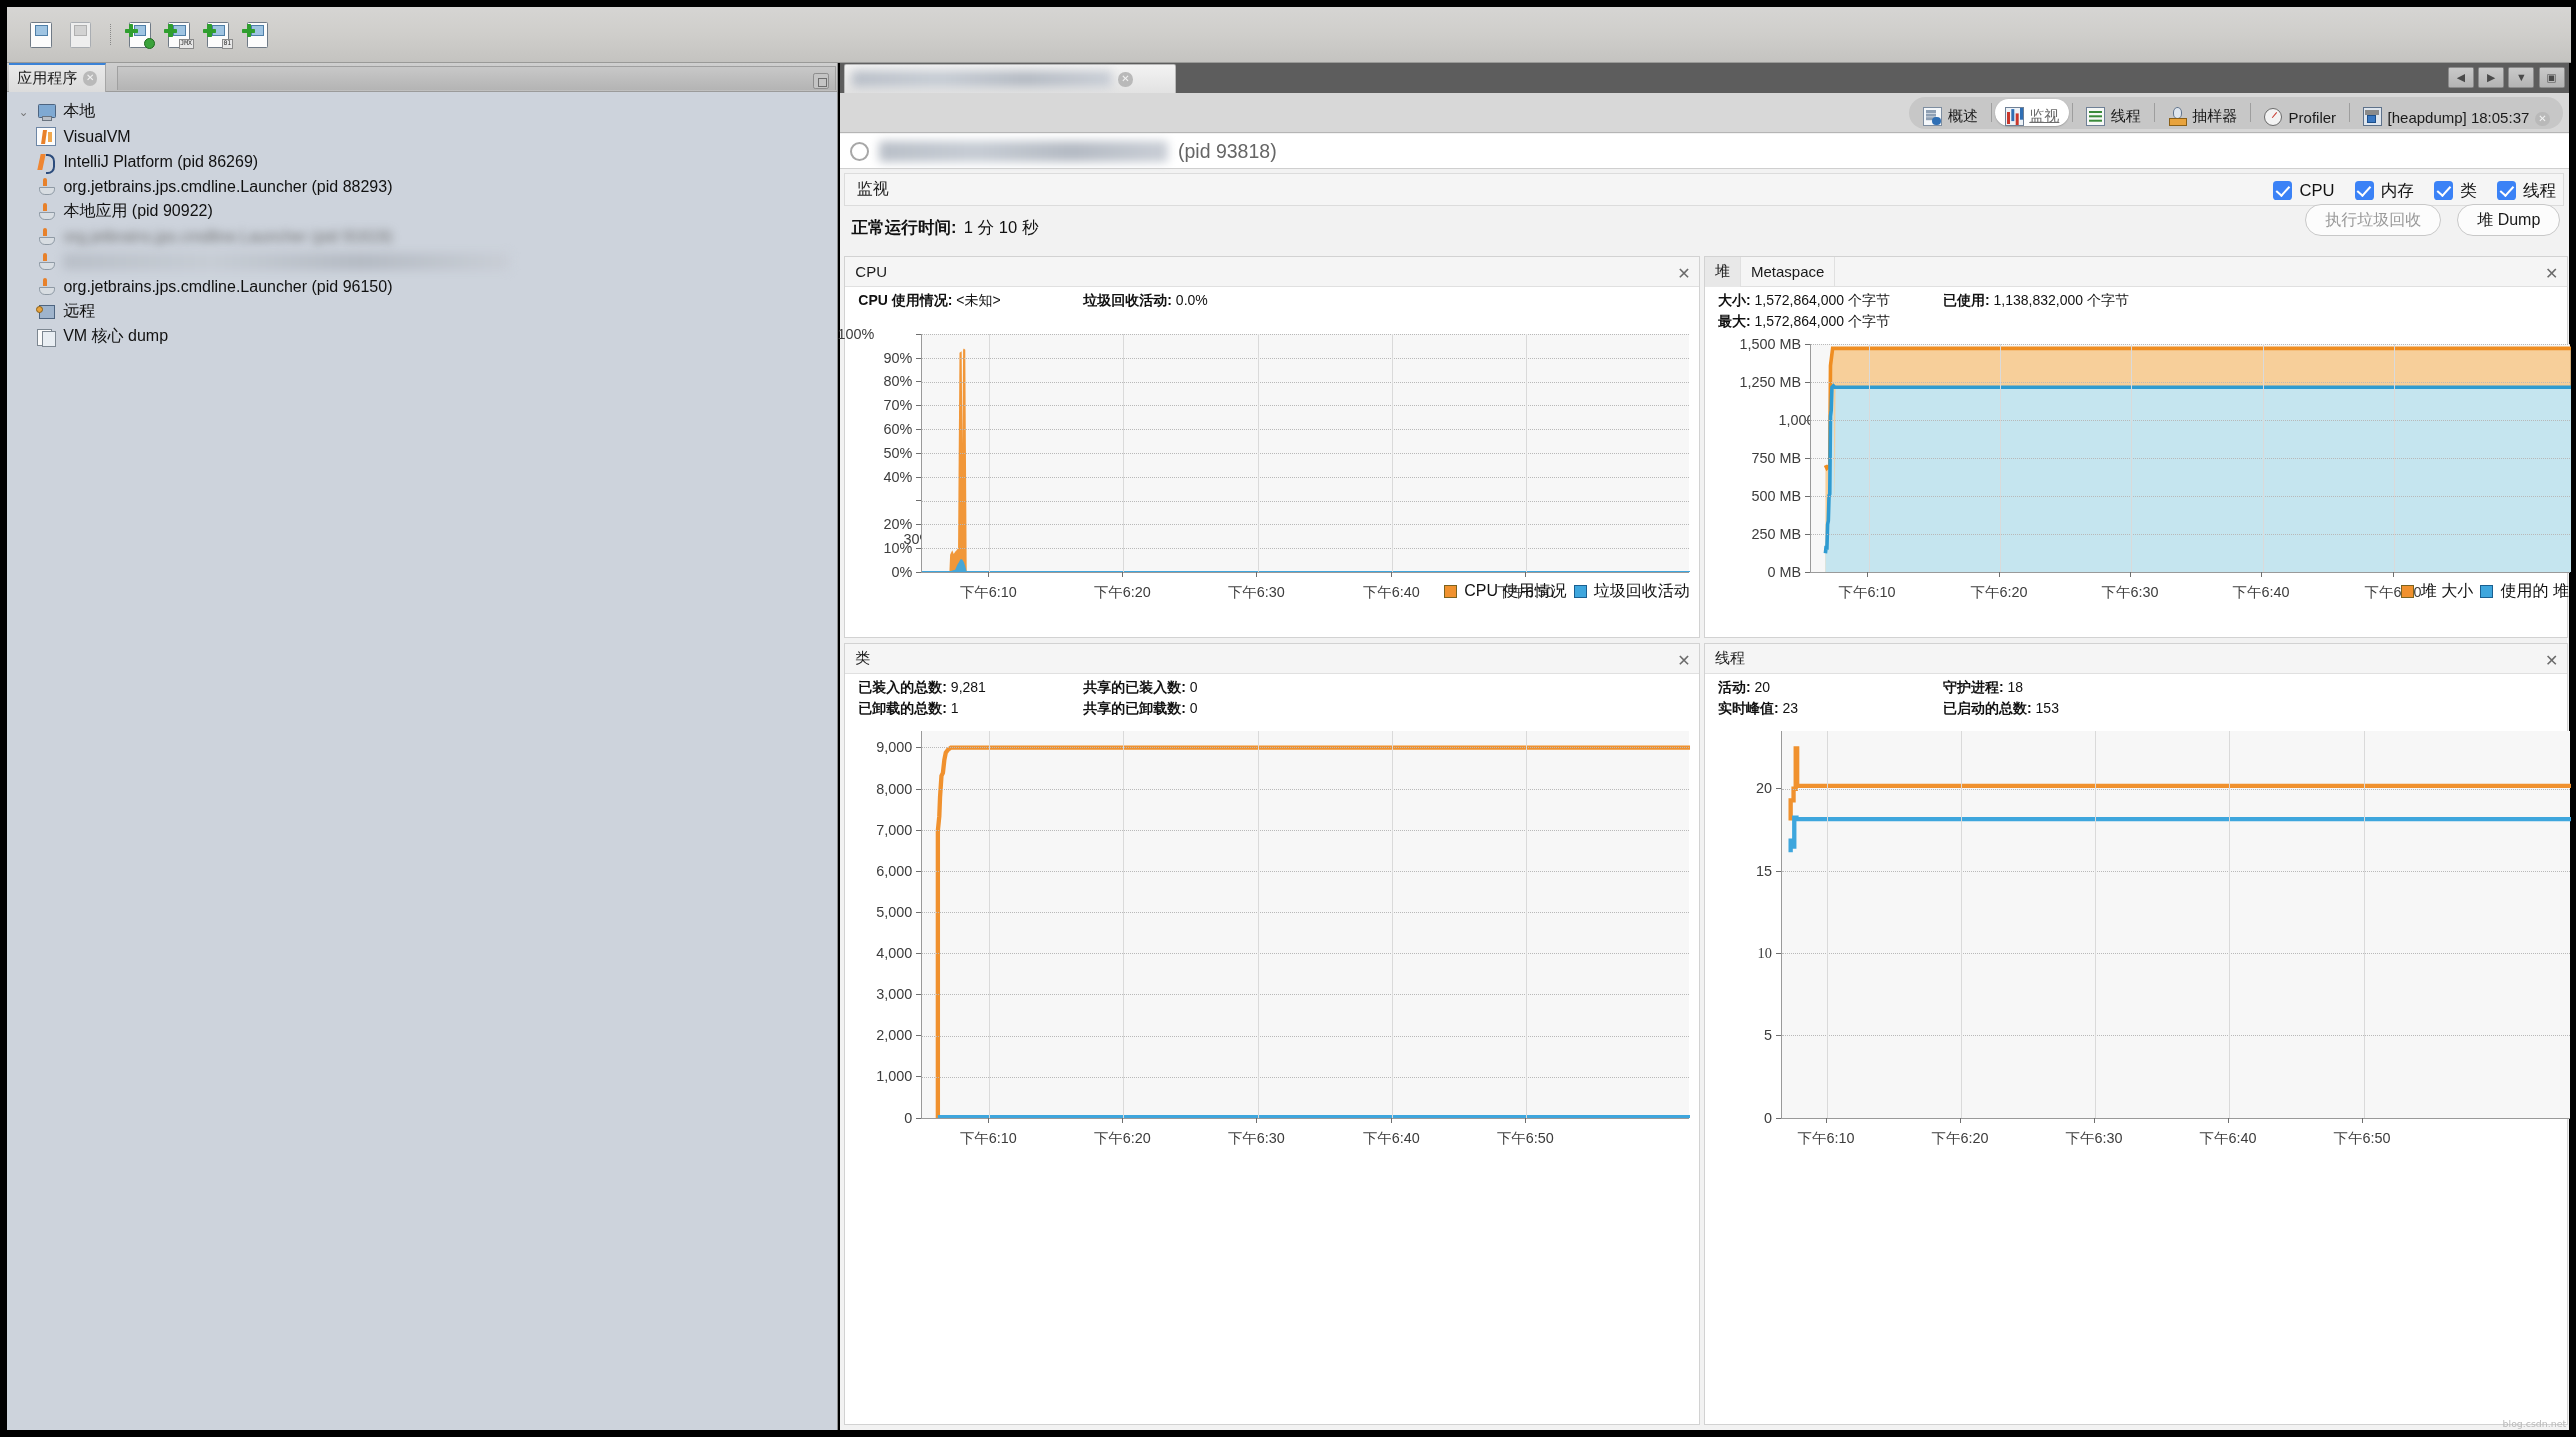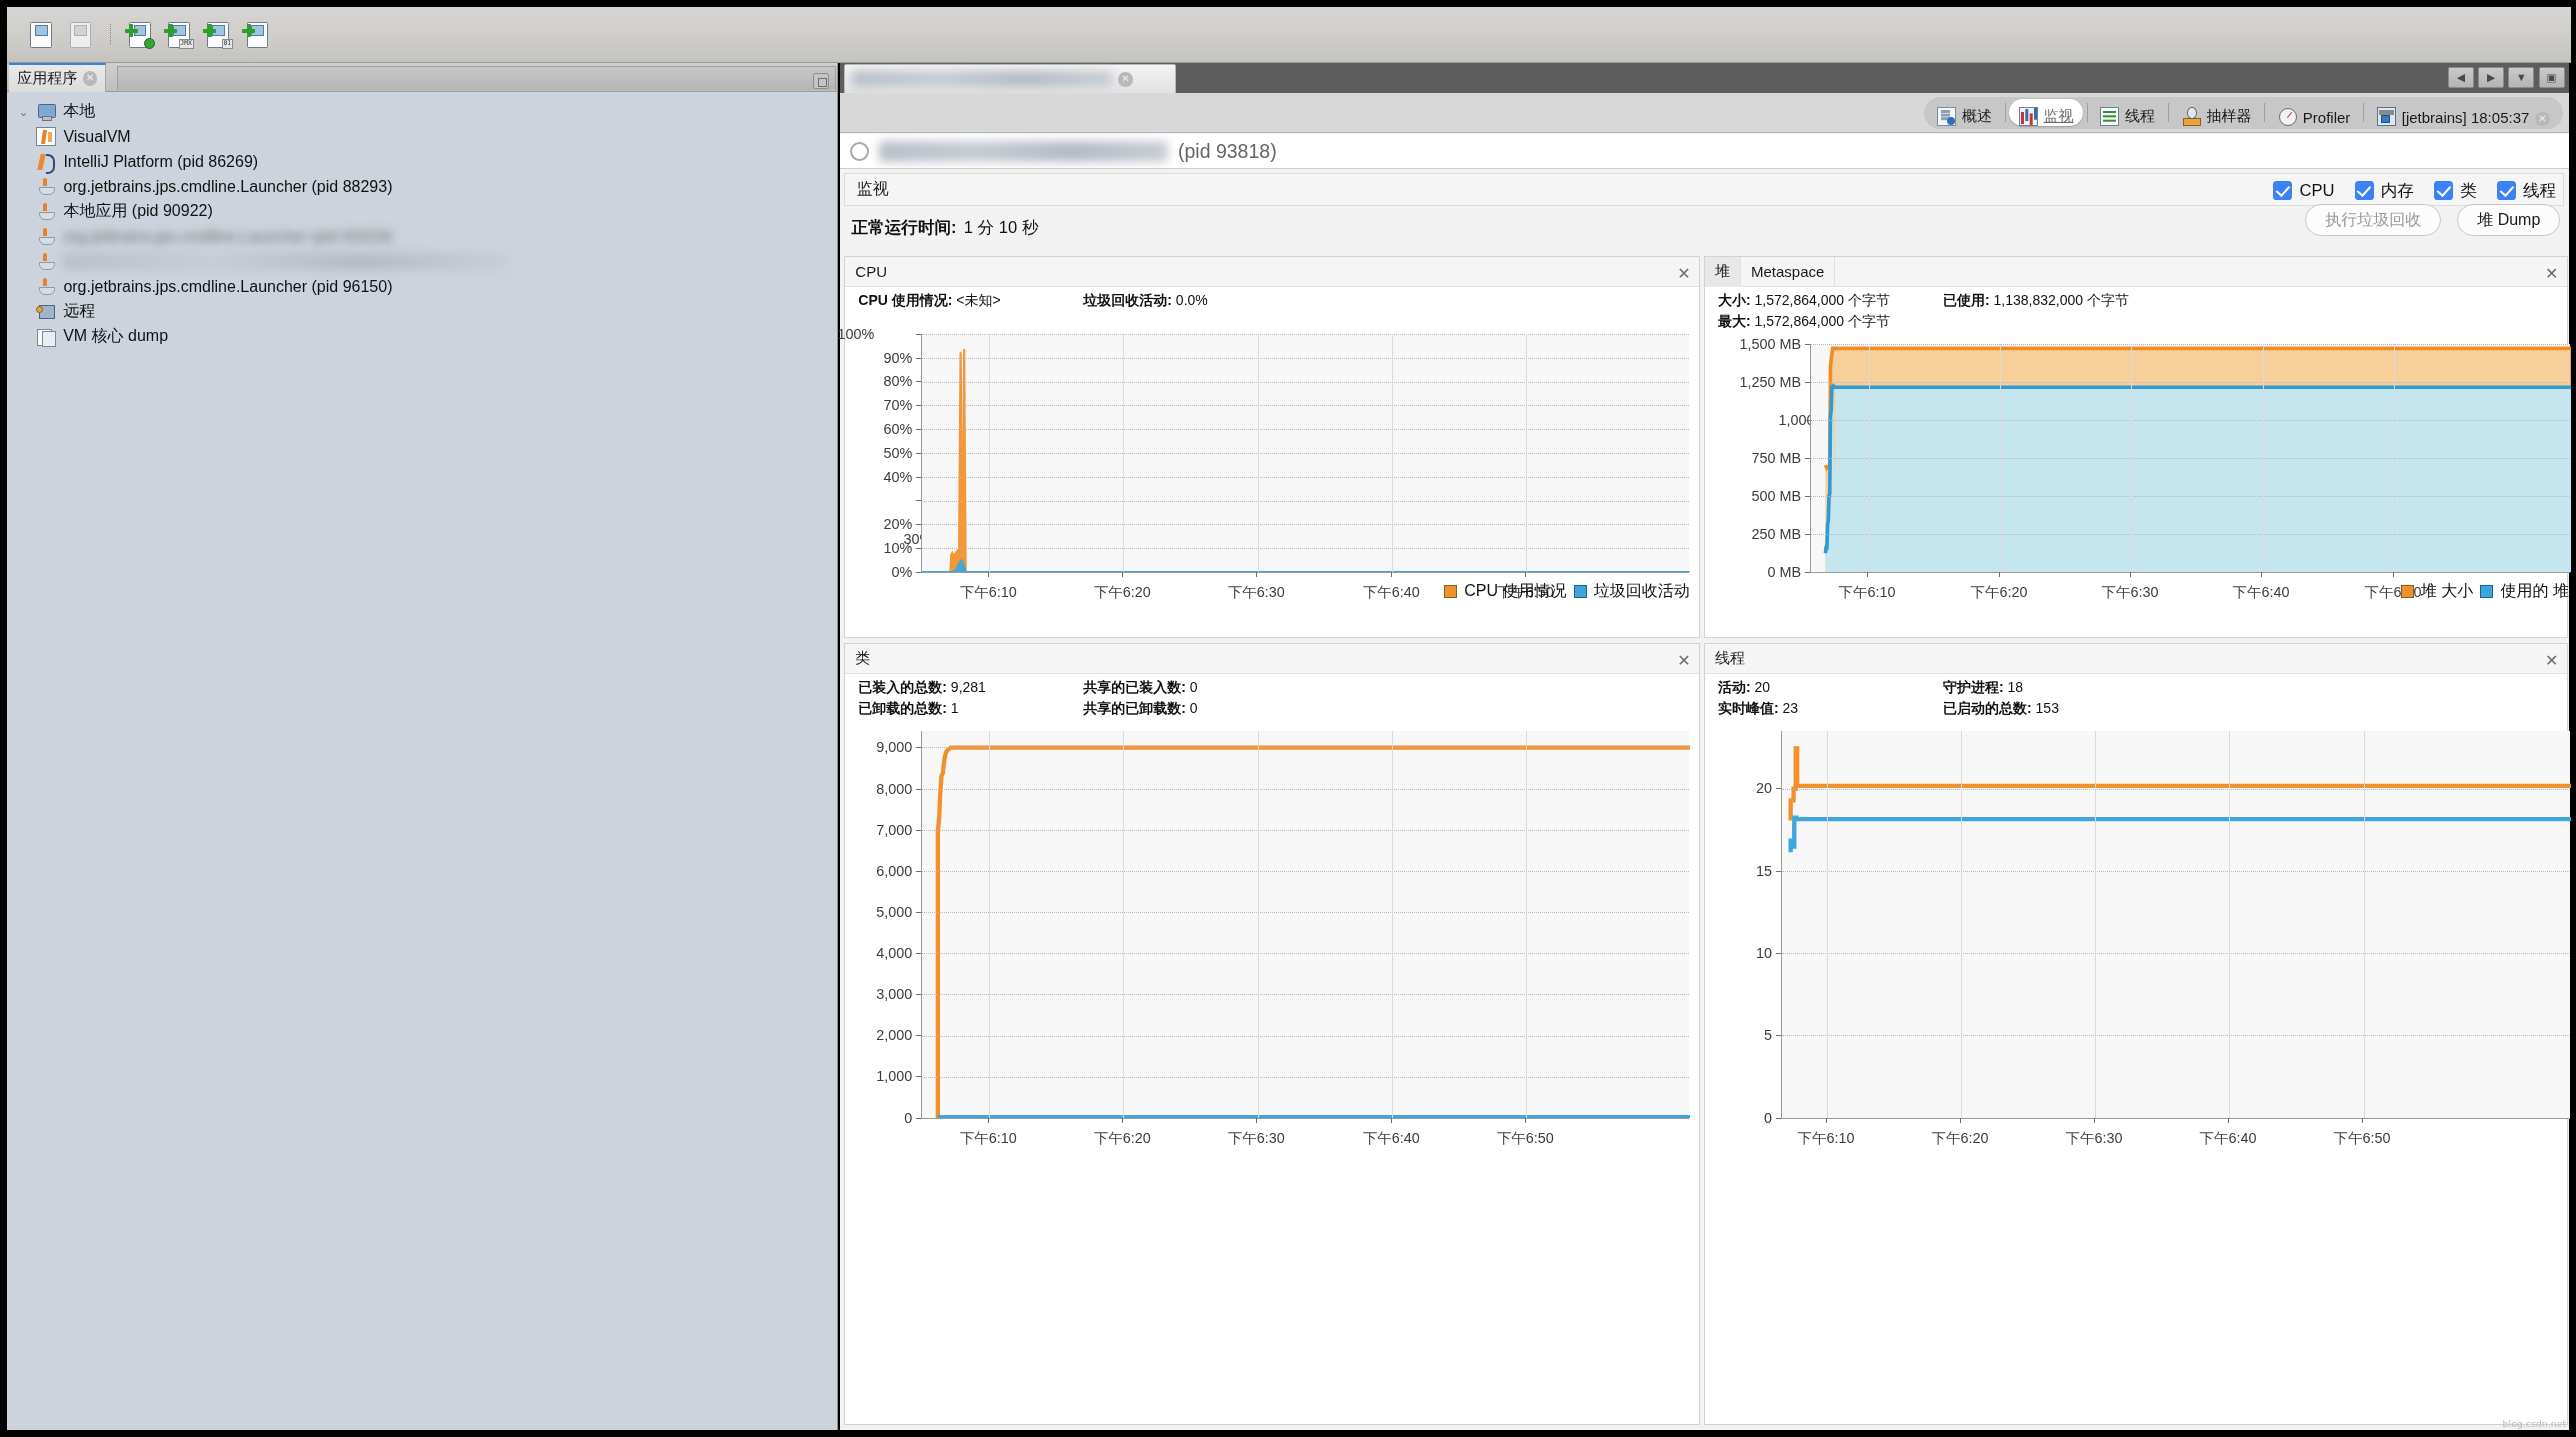--- a/index.html
+++ b/index.html
@@ -395,21 +395,21 @@
             <span>抽样器</span>
           </div>
           <div class="pill-sep"></div>
           <div class="pill">
             <span class="pico pico-prof"></span>
             <span>Profiler</span>
           </div>
           <div class="pill-sep"></div>
           <div class="pill">
             <span class="pico pico-hd"></span>
-            <span>[jetbrains] 18:05:37</span>
+            <span>[heapdump] 18:05:37</span>
             <span class="x-circle">✕</span>
           </div>
         </div>
     </div>
 
     <div class="app-head">
       <span class="head-circle"></span>
       <span class="blur-block" style="width:289px;height:21.6px"></span>
       <span class="head-pid">(pid 93818)</span>
     </div>
@@ -689,21 +689,21 @@
             <span style="font-weight:normal">153</span>
           </span>
         </div>
       </div>
       <div class="chartbox" style="left:0;top:81px;width:864px;height:701px">
         <div id="thr-yaxis">
             <div class="ylab" style="top: 393px; right: 797px; width: 61px;">0</div>
             <div class="ytick" style="top: 393px; left: 71px;"></div>
             <div class="ylab" style="top: 310px; right: 797px; width: 61px;">5</div>
             <div class="ytick" style="top: 310px; left: 71px;"></div>
-            <div class="ylab" style="top: 228px; right: 797px; width: 61px;">10</div>
+            <div class="ylab" style="top: 228px; right: 797px; width: 61px; font-family: Liberation Serif, serif;">10</div>
             <div class="ytick" style="top: 228px; left: 71px;"></div>
             <div class="ylab" style="top: 146px; right: 797px; width: 61px;">15</div>
             <div class="ytick" style="top: 146px; left: 71px;"></div>
             <div class="ylab" style="top: 63px; right: 797px; width: 61px;">20</div>
             <div class="ytick" style="top: 63px; left: 71px;"></div>
           </div>
         <div class="plot" id="thr-plot" style="left:76px;top:5.8px;width:789px;height:387px">
           <svg width="789" height="387" viewBox="0 0 1093 536" preserveAspectRatio="none">
             <polyline points="12,124 12,96 16,96 16,80 19,80 19,24 21,24 21,76 23,76 1093,76" fill="none" stroke="#f0912e" stroke-width="6"></polyline>
             <polyline points="12,168 12,152 15,152 15,160 17,160 17,120 20,120 20,122 23,122 1093,122" fill="none" stroke="#3ea6dd" stroke-width="6"></polyline>

